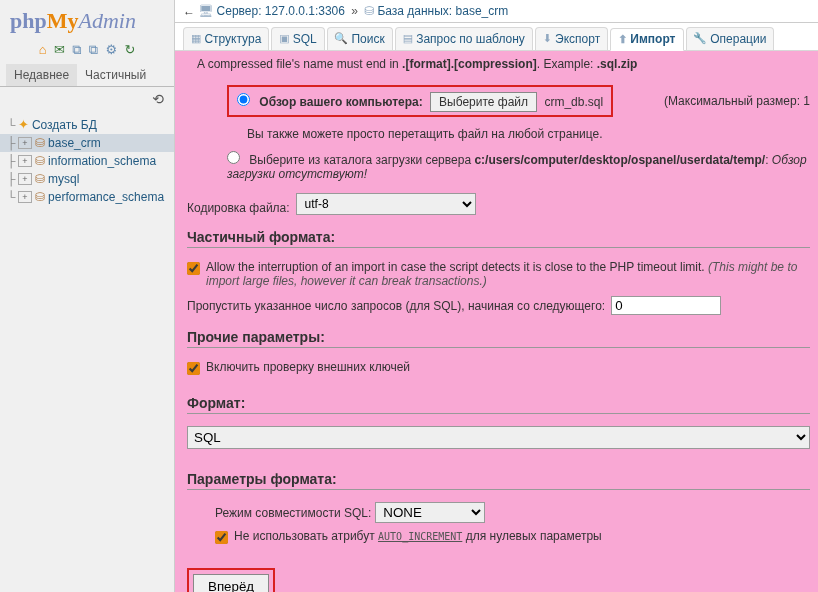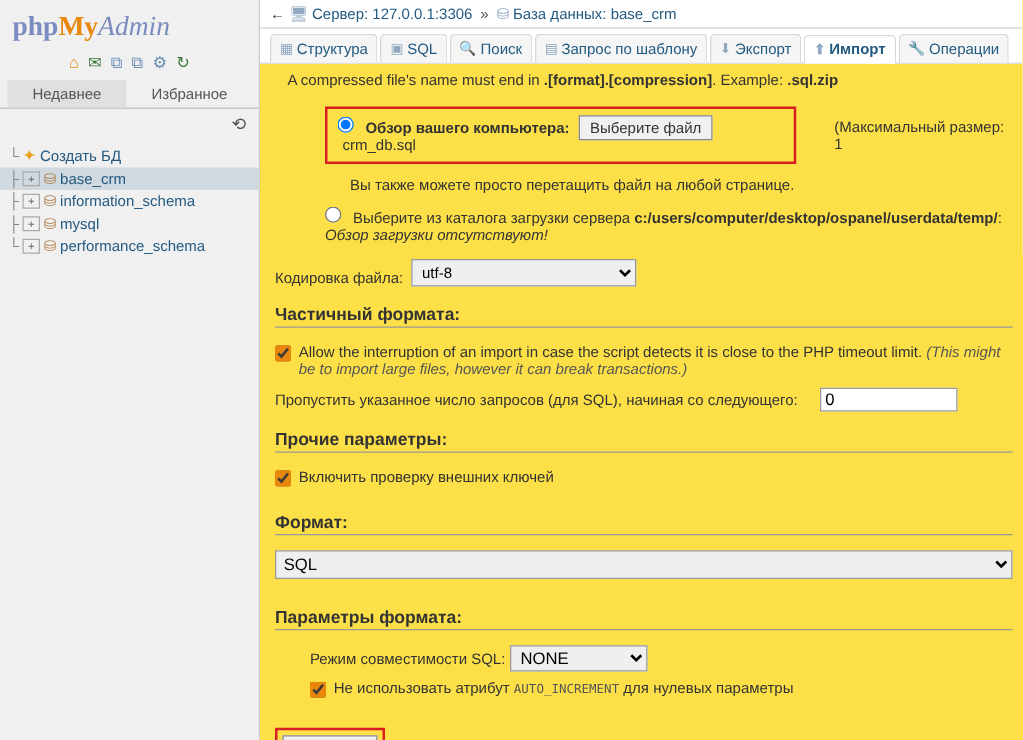--- a/index.html
+++ b/index.html
@@ -1,38 +1,38 @@
 <!DOCTYPE html>
 <html><head>
 <meta charset="utf-8">
 <style>
 * { box-sizing: border-box; margin: 0; padding: 0; }
 body { font-family: sans-serif; font-size: 12px; color: #333; width: 818px; height: 592px; overflow: hidden; background: #fff; }
 .container { display: flex; height: 100%; }
-.sidebar { width: 208px; background: #f0f0f0; border-right: 1px solid #ccc; flex-shrink: 0; }
+.sidebar { width: 175px; background: #f0f0f0; border-right: 1px solid #ccc; flex-shrink: 0; }
 .logo { padding: 8px 10px 4px; }
 .logo-php { color: #7a8cbf; font-family: Georgia, serif; font-size: 22px; font-weight: bold; }
 .logo-my { color: #e8870c; font-family: Georgia, serif; font-size: 22px; font-weight: bold; }
 .logo-admin { color: #7a8cbf; font-family: Georgia, serif; font-size: 22px; font-style: italic; }
 .icon-row { text-align: center; padding: 4px 0 6px; }
 .icon-row span { margin: 0 2px; font-size: 13px; cursor: pointer; }
 .nav-tabs { display: flex; border-bottom: 1px solid #bbb; padding: 0 6px; }
-.nav-tab { padding: 4px 20px; color: #555; cursor: pointer; }
+.nav-tab { padding: 4px 8px; color: #555; cursor: pointer; }
 .nav-tab.active { background: #e0e0e0; }
 .refresh-row { text-align: right; padding: 4px 10px; font-size: 14px; cursor: pointer; color: #555; }
 .db-tree { padding: 4px 0; }
 .db-item { display: flex; align-items: center; padding: 2px 4px; cursor: pointer; }
 .db-item.new { color: #235a81; }
 .db-item.selected { background: #d0d8e0; }
 .db-item .tree-icon { width: 14px; text-align: center; color: #888; }
 .db-item .tree-expand { width: 14px; text-align: center; color: #666; border: 1px solid #aaa; font-size: 9px; line-height: 10px; height: 12px; margin-right: 3px; }
 .db-item .db-name { color: #235a81; }
 .db-item .new-icon { color: #e8a020; margin-right: 3px; font-size: 13px; }
 
-.main { flex: 1; overflow: hidden; background: #fde047; position: relative; }
+.main { flex: 1; overflow: hidden; background: #f9a8d4; position: relative; }
 .breadcrumb { padding: 4px 8px; background: #fff; border-bottom: 1px solid #ccc; }
 .breadcrumb a { color: #235a81; text-decoration: none; }
 .breadcrumb .sep { color: #555; margin: 0 3px; }
 .breadcrumb .icon { color: #90a8c0; margin-right: 3px; }
 
 .tabs-row { display: flex; padding: 4px 8px 0; background: #fff; border-bottom: 1px solid #d8d8d8; }
 .tab { padding: 3px 7px 4px; border: 1px solid #d8d8d8; border-bottom: none; border-radius: 4px 4px 0 0; margin-right: 2px; background: #f5f5f5; color: #235a81; cursor: pointer; display: flex; align-items: center; font-size: 12px; }
 .tab .tab-icon { color: #90a8c0; margin-right: 3px; font-size: 11px; }
 .tab.active { background: #fff; position: relative; top: 1px; border-bottom: 1px solid #fff; font-weight: bold; }
 
@@ -49,27 +49,27 @@
 .catalog-row { padding-left: 40px; margin: 6px 0 12px; }
 .catalog-path { font-weight: bold; }
 .catalog-empty { font-style: italic; color: #333; }
 .field-row { display: flex; align-items: flex-end; margin: 6px 0 14px; }
 .field-row select, .field-row input[type=text] { border: 1px solid #999; padding: 2px 4px; font-size: 12px; margin-left: 6px; }
 .section-h { font-weight: bold; font-size: 14px; margin: 8px 0 2px; }
 .section-divider { border-top: 1px solid #999; margin: 2px 0 12px; }
 .check-row { display: flex; align-items: flex-start; margin: 6px 0; }
 .check-row input[type=checkbox] { margin: 2px 6px 0 0; accent-color: #e8870c; }
 .italic-note { font-style: italic; color: #555; }
-.skip-row { display: flex; align-items: center; margin: 8px 0 14px; gap: 12px; }
+.skip-row { display: flex; align-items: center; margin: 8px 0 14px; }
 .skip-row input[type=text] { width: 110px; border: 1px solid #999; padding: 1px 3px; margin-left: 6px; }
 .indented { padding-left: 28px; }
 .format-select { width: 100%; border: 1px solid #999; padding: 2px; margin-bottom: 14px; }
 .compat-row { display: flex; align-items: center; padding-left: 28px; margin: 6px 0; }
 .compat-row select { border: 1px solid #999; padding: 1px 3px; width: 110px; margin-left: 4px; }
-.ai-code { font-family: monospace; font-size: 10px; color: #555; }
+.ai-code { font-family: monospace; font-size: 10px; color: #555; text-decoration: underline; }
 .submit-box { border: 2px solid #d92020; display: inline-block; padding: 4px; margin-top: 18px; }
 .submit-btn { border: 1px solid #888; padding: 4px 14px; background: #f0f0f0; cursor: pointer; }
 </style>
 </head>
 <body>
 
 <div class="container">
   <div class="sidebar">
     <div class="logo">
       <span class="logo-php">php</span><span class="logo-my">My</span><span class="logo-admin">Admin</span>
@@ -77,21 +77,21 @@
     <div class="icon-row">
       <span style="color:#e8870c">⌂</span>
       <span style="color:#3a7a3a">✉</span>
       <span style="color:#6a8fb5">⧉</span>
       <span style="color:#6a8fb5">⧉</span>
       <span style="color:#6a8fb5">⚙</span>
       <span style="color:#3a7a3a">↻</span>
     </div>
     <div class="nav-tabs">
       <div class="nav-tab active">Недавнее</div>
-      <div class="nav-tab">Избранное</div>
+      <div class="nav-tab">Частичный</div>
     </div>
     <div class="refresh-row">⟲</div>
     <div class="db-tree">
       <div class="db-item new">
         <span class="tree-icon">└</span>
         <span class="new-icon">✦</span>
         <span>Создать БД</span>
       </div>
       <div class="db-item selected">
         <span class="tree-icon">├</span>

